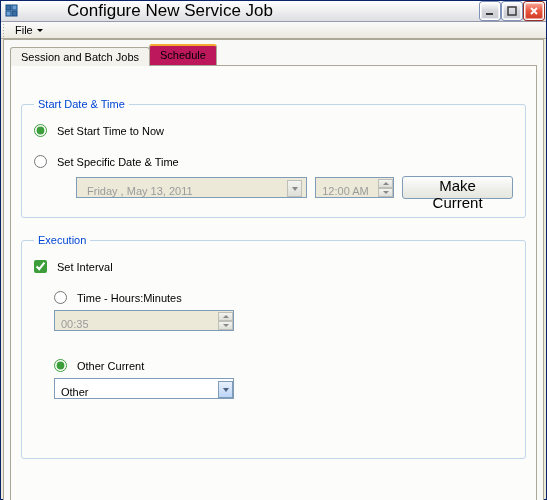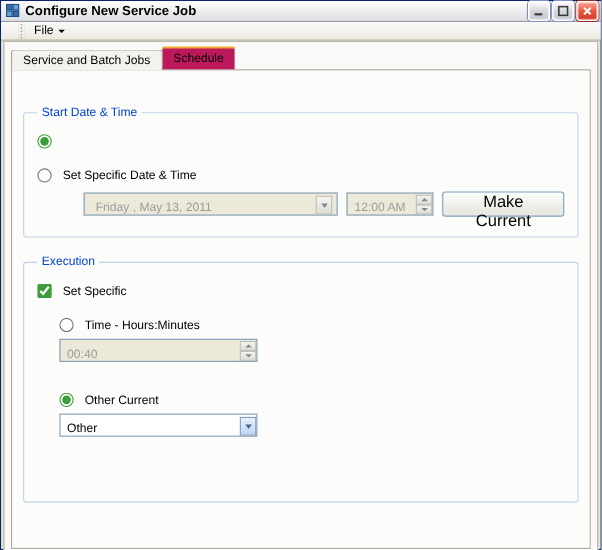--- a/index.html
+++ b/index.html
@@ -27,24 +27,25 @@
     display: flex;
     align-items: center;
     padding: 0 2px 0 4px;
   }
   .titlebar .app-icon {
     width: 14px; height: 14px;
     margin-right: 4px;
     flex: 0 0 auto;
   }
   .titlebar .title {
-    font-weight: bold;
+    font-weight: normal;
     flex: 1;
     color: #000;
-    font-size: 12px;
+    font-size: 17px;
+    margin-left: 44px;
   }
   .titlebar .win-btns {
     display: flex;
     gap: 2px;
   }
   .win-btn {
     width: 20px; height: 18px;
     border: 1px solid #fff;
     border-radius: 3px;
     background: linear-gradient(to bottom, #fdfdfd, #d4d5da 50%, #c9cbd1);
@@ -58,21 +59,21 @@
     box-shadow: inset 0 0 0 1px rgba(255,255,255,.5), 0 0 0 1px #972e1f;
   }
   .win-btn svg { display: block; }
   
   .menubar {
     height: 23px;
     background: linear-gradient(to bottom, #fafafa, #ece9e0);
     border-bottom: 1px solid #aca899;
     display: flex;
     align-items: center;
-    padding-left: 16px;
+    padding-left: 0;
   }
   .menubar .grip {
     width: 5px; height: 16px;
     margin-right: 3px;
     background-image: radial-gradient(#aca899 1px, transparent 1px);
     background-size: 3px 3px;
     background-position: 1px 1px;
   }
   .menu-item {
     padding: 2px 6px;
@@ -271,34 +272,35 @@
     <div class="grip"></div>
     <div class="menu-item">
       <span>File</span>
       <span class="drop"></span>
     </div>
   </div>
 
   <div class="client">
     <div class="tabs">
       <div class="tab">
-        <span>Service and Batch Jobs</span>
+        <span>Session and Batch Jobs</span>
       </div>
       <div class="tab active">
         <span>Schedule</span>
       </div>
     </div>
 
     <div class="tabpanel">
 
       <fieldset>
         <legend>Start Date &amp; Time</legend>
 
         <div class="row">
           <input type="radio" name="start" checked="" style="">
+          <label>Set Start Time to Now</label>
         </div>
 
         <div class="spacer-v"></div>
 
         <div class="row">
           <input type="radio" name="start" style="">
           <label>Set Specific Date &amp; Time</label>
         </div>
 
         <div class="row indent2" style="margin-top:8px;gap:8px;">
@@ -323,32 +325,32 @@
             <span>Make Current</span>
           </button>
         </div>
       </fieldset>
 
       <fieldset style="height:225px;">
         <legend>Execution</legend>
 
         <div class="row">
           <input type="checkbox" checked="" style="">
-          <label>Set Specific</label>
+          <label>Set Interval</label>
         </div>
 
         <div class="spacer-v"></div>
 
         <div class="row indent1">
           <input type="radio" name="interval" style="">
           <label>Time - Hours:Minutes</label>
         </div>
         <div class="row indent1" style="margin-top:6px;">
           <div class="txt-spin disabled">
-            <span style="color:#9b9b9b">00:40</span>
+            <span style="color:#9b9b9b">00:35</span>
             <div class="spin">
               <div class="sbtn">
                   <div class="tri-up"></div>
                 </div>
               <div class="sbtn">
                   <div class="tri-dn"></div>
                 </div>
             </div>
           </div>
         </div>

